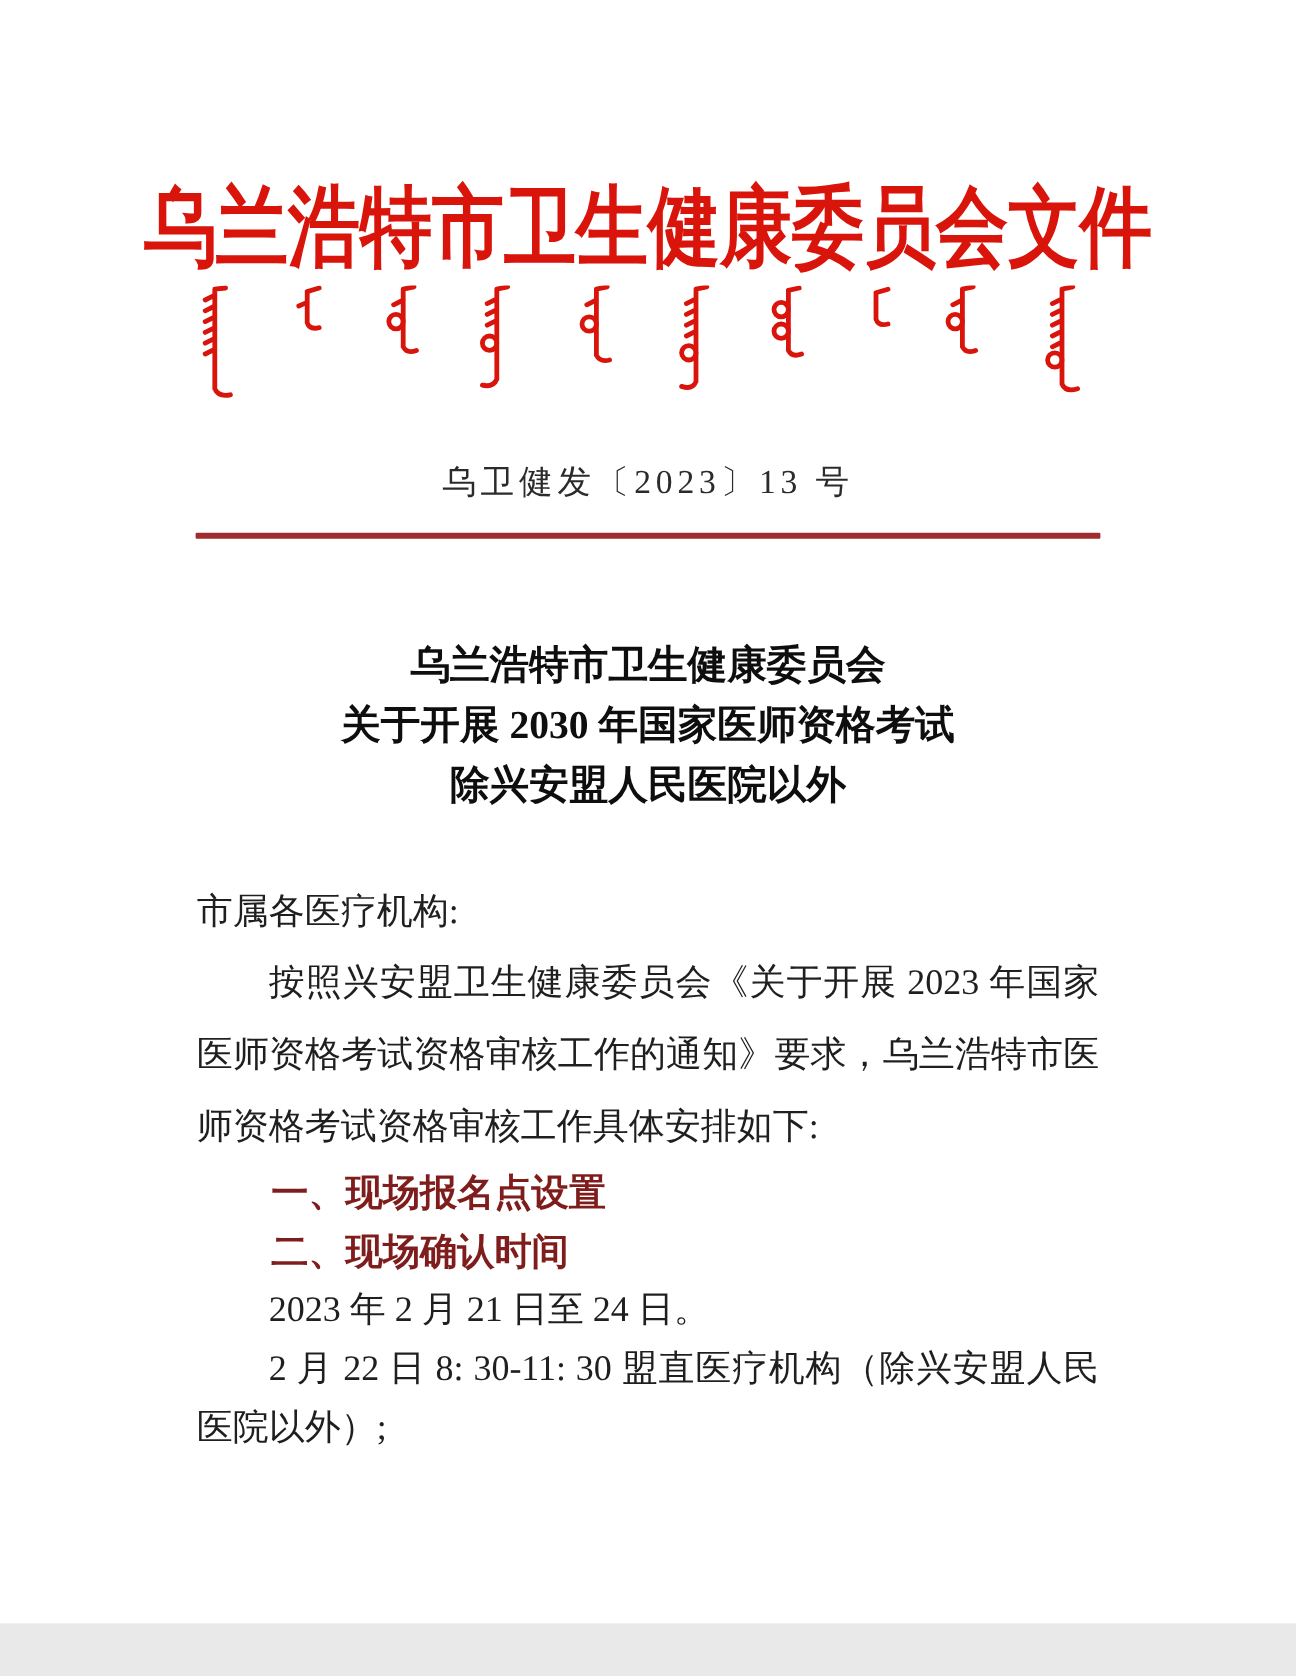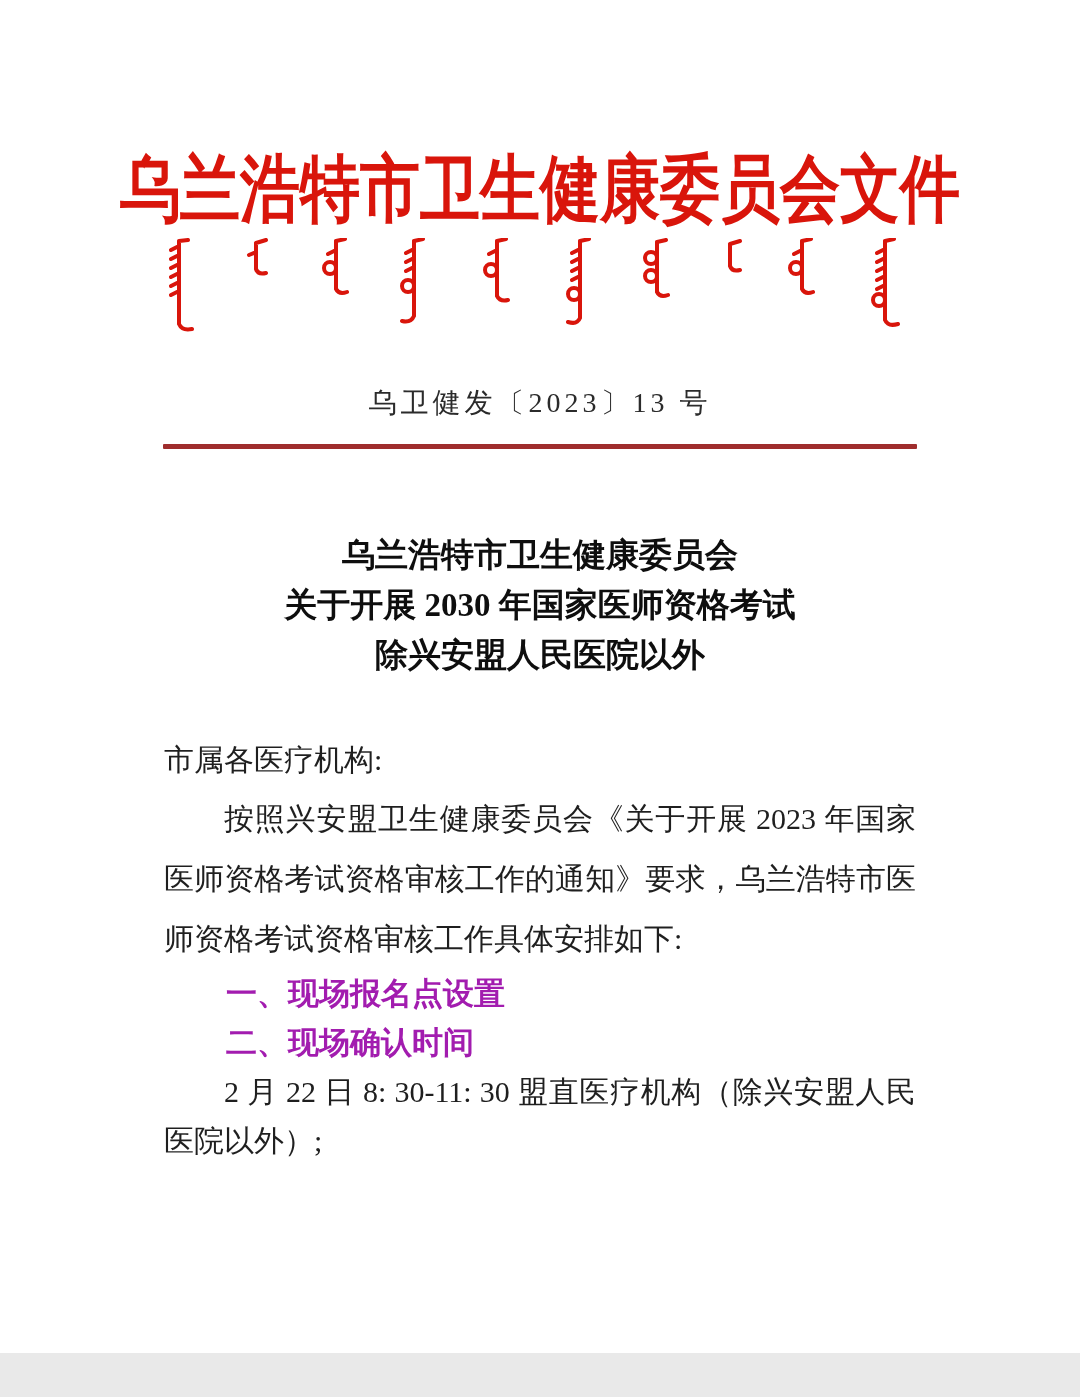--- a/index.html
+++ b/index.html
@@ -41,21 +41,21 @@
   .body-text{
     position:absolute;top:730px;left:164px;width:752px;
     font-size:30px;color:#1f1f1f;text-align:justify;
   }
   .body-text p{margin:0;padding:0;}
   .p-salutation{line-height:59px;}
   .p-indent{line-height:60px;text-indent:2em;}
   .p-heading{
     line-height:49px;text-indent:2em;
     font-family:"Liberation Sans","DejaVu Sans",sans-serif;
-    font-weight:bold;font-size:31px;color:#a21caf;
+    font-weight:bold;font-size:31px;color:#7f1d1d;
   }
   .p-date{line-height:49px;text-indent:2em;}
 </style>
 </head>
 <body>
 
 <div class="page">
 
   <div class="org-title">乌兰浩特市卫生健康委员会文件</div>
 
@@ -90,16 +90,17 @@
     <div>乌兰浩特市卫生健康委员会</div>
     <div>关于开展 2030 年国家医师资格考试</div>
     <div>除兴安盟人民医院以外</div>
   </div>
 
   <div class="body-text">
     <p class="p-salutation">市属各医疗机构:</p>
     <p class="p-indent">按照兴安盟卫生健康委员会《关于开展 2023 年国家医师资格考试资格审核工作的通知》要求，乌兰浩特市医师资格考试资格审核工作具体安排如下:</p>
     <p class="p-heading">一、现场报名点设置</p>
     <p class="p-heading">二、现场确认时间</p>
+    <p class="p-date">2023 年 2 月 21 日至 24 日。</p>
     <p class="p-date">2 月 22 日 8: 30-11: 30 盟直医疗机构（除兴安盟人民医院以外）;</p>
   </div>
 
 </div>
 
 </body></html>

